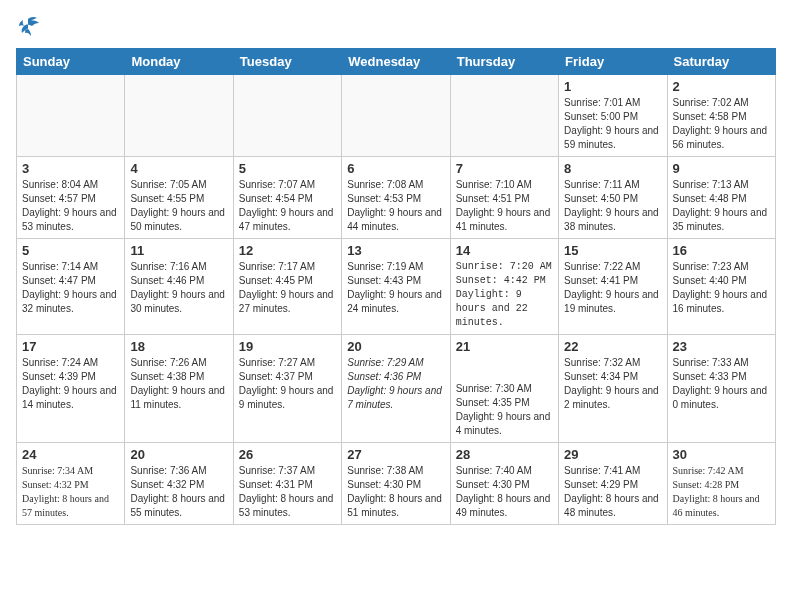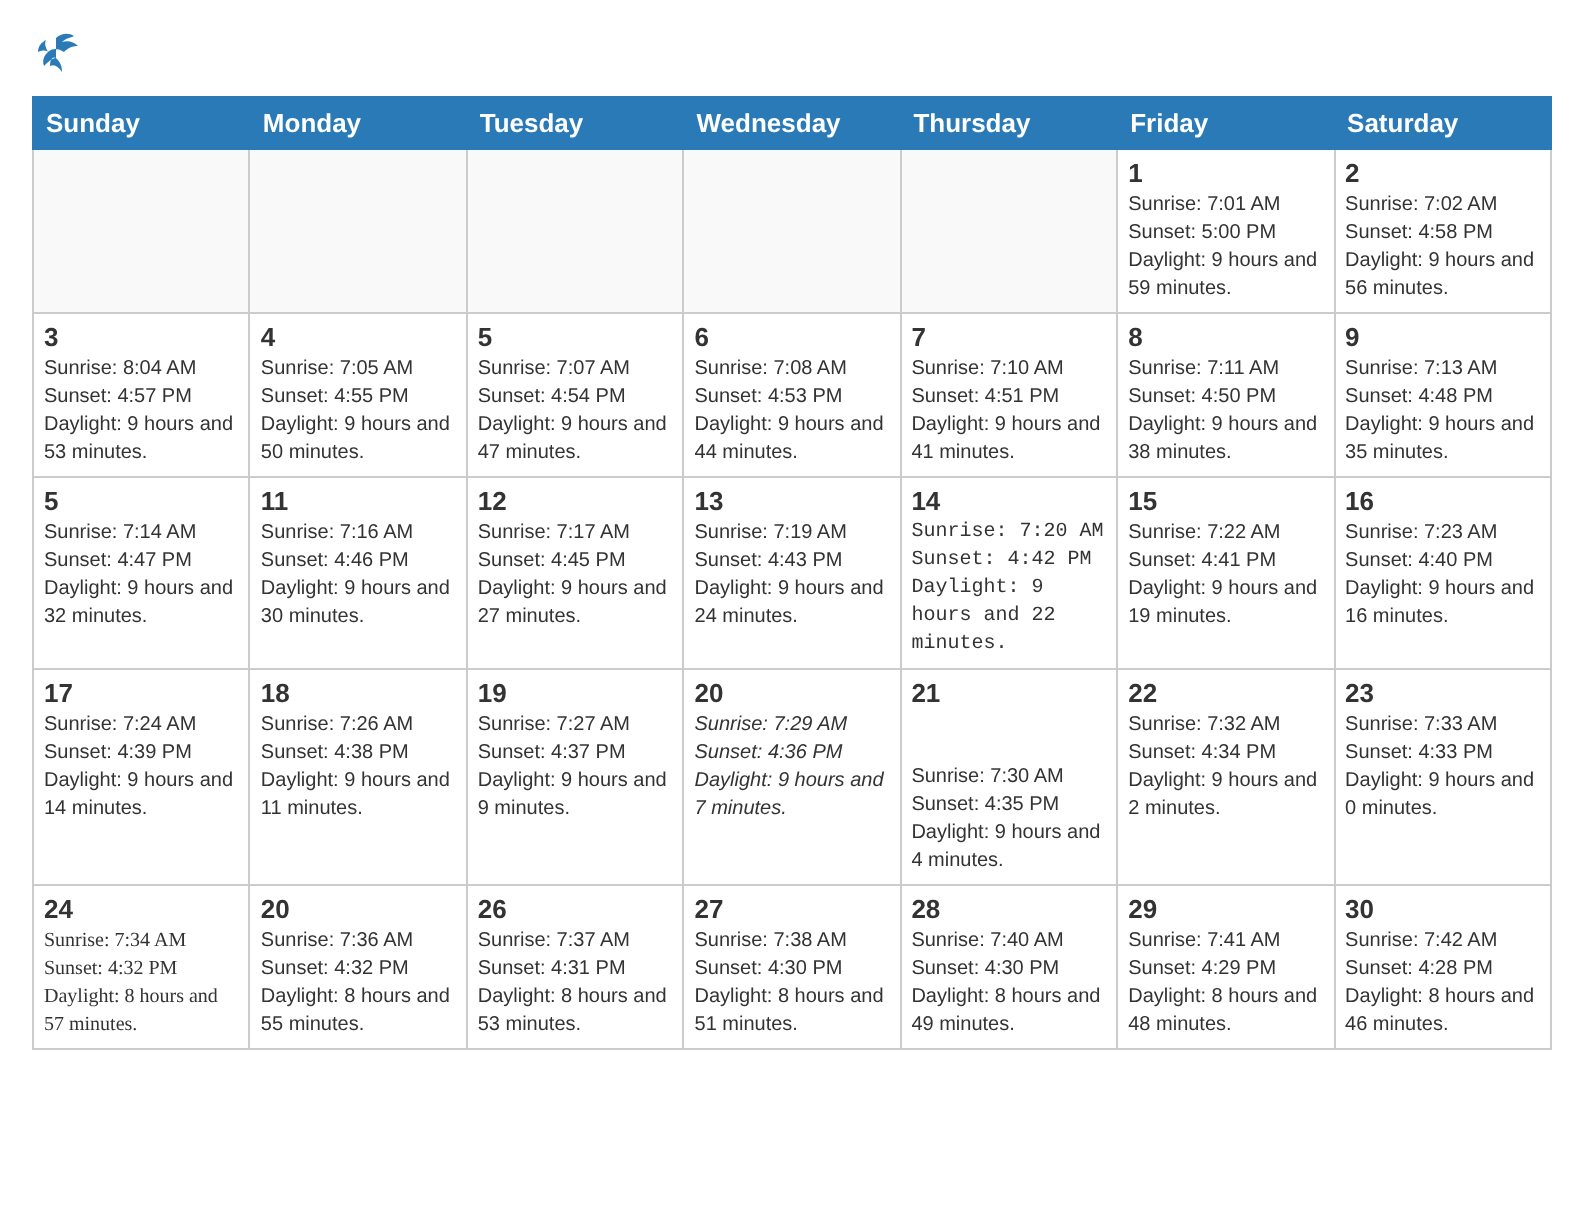--- a/index.html
+++ b/index.html
@@ -290,20 +290,20 @@
 Daylight: 8 hours and 49 minutes.</div>
           </td>
           <td>
             <span class="day-num">29</span>
             <div class="day-info" style="white-space: pre-line;">Sunrise: 7:41 AM
 Sunset: 4:29 PM
 Daylight: 8 hours and 48 minutes.</div>
           </td>
           <td>
             <span class="day-num">30</span>
-            <div class="day-info" style="white-space: pre-line;">Sunrise: 7:42 AM
+            <div class="day-info" style="white-space: pre-line; font-family: Liberation Serif, serif;">Sunrise: 7:42 AM
 Sunset: 4:28 PM
 Daylight: 8 hours and 46 minutes.</div>
           </td>
         </tr>
       </tbody>
   </table>
 </div>
 
 </body></html>

